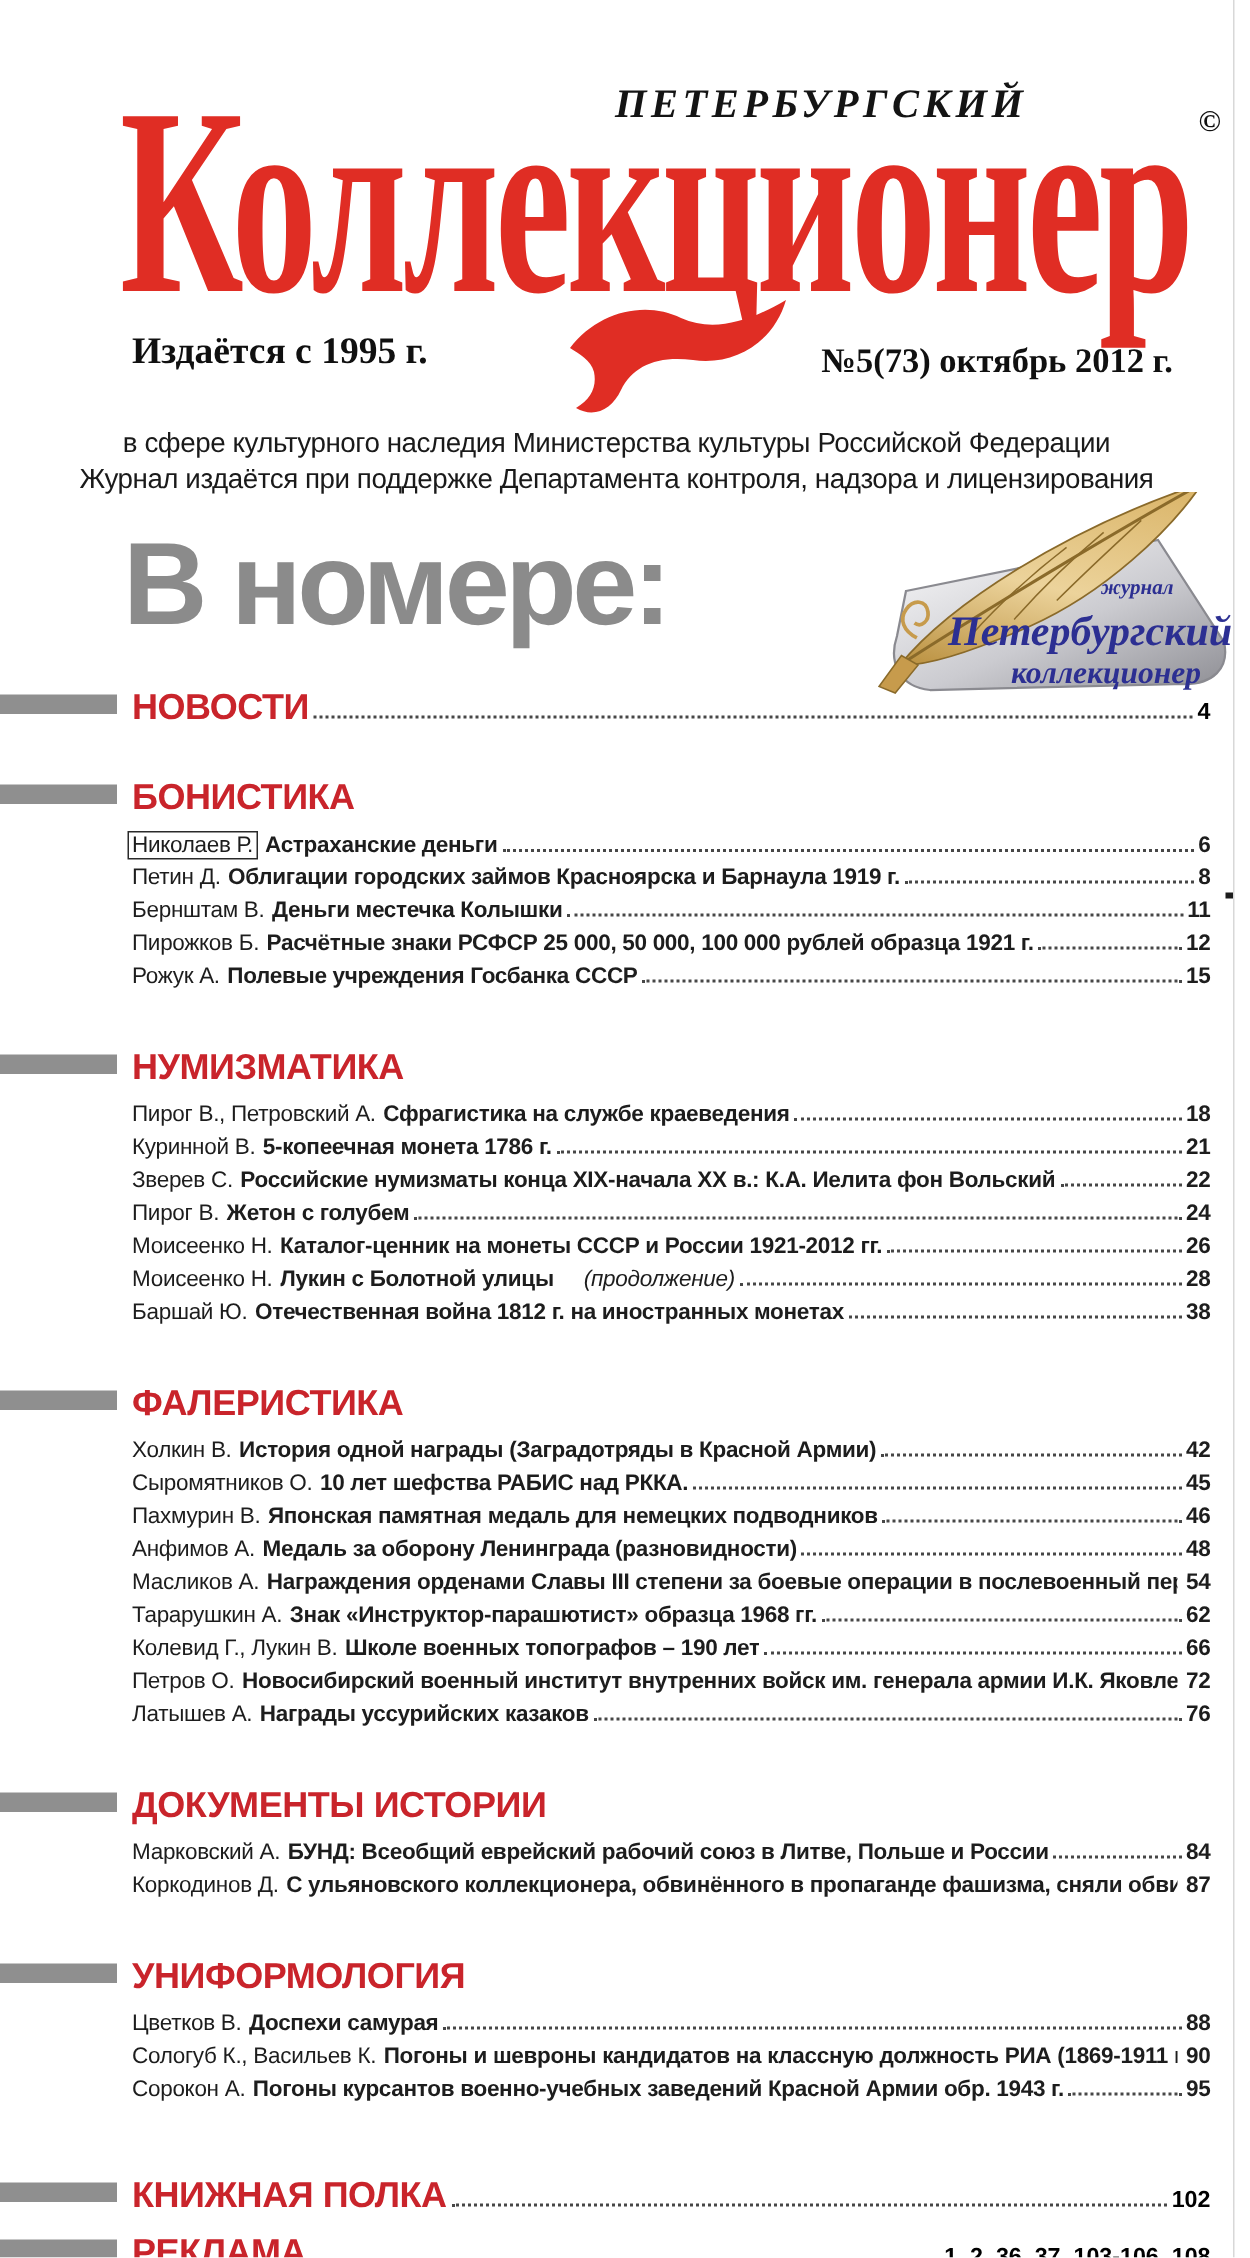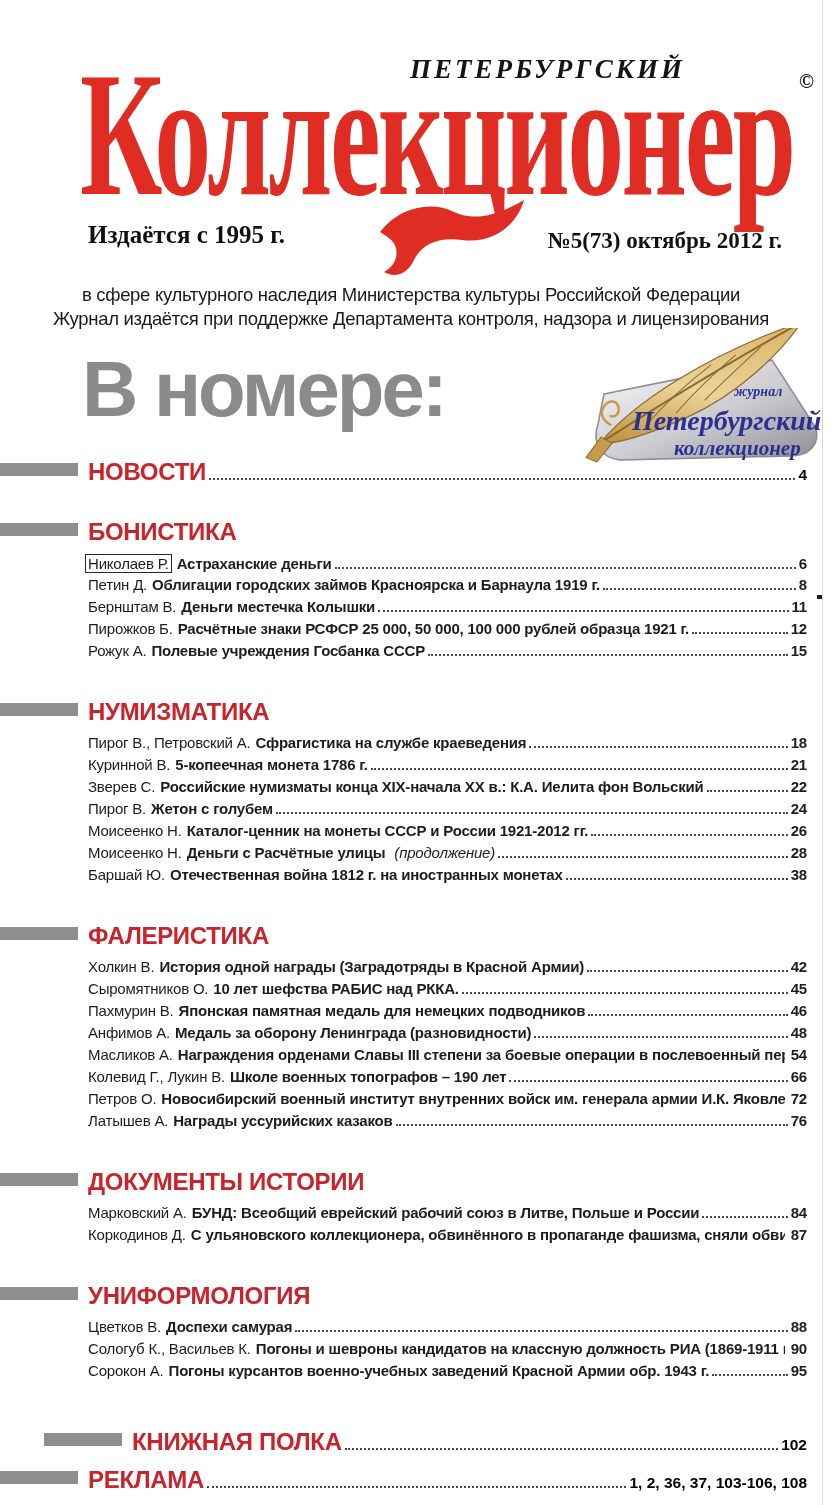--- a/index.html
+++ b/index.html
@@ -47,34 +47,34 @@
   }
   
   .logo{position:absolute;left:574px;top:328px;}
   .lg-journal{font-family:"Liberation Serif",serif;font-style:italic;font-weight:700;font-size:14px;fill:#2c2f92;}
   .lg-city{font-family:"Liberation Serif",serif;font-style:italic;font-weight:700;font-size:28px;fill:#2c2f92;}
   .lg-coll{font-family:"Liberation Serif",serif;font-style:italic;font-weight:700;font-size:21px;fill:#2c2f92;}
   
   .toc{position:absolute;top:452px;left:0;width:833px;padding-top:6px;}
   .toc-section{margin-top:34px;}
   .toc-section:first-child{margin-top:0;}
-  .toc-section.gap-books{margin-top:44px;margin-left:44px;}
+  .toc-section.gap-books{margin-top:44px;}
   .toc-section.gap-ads{margin-top:12px;}
   .head-row{position:relative;display:flex;align-items:baseline;height:26px;
     padding-left:88px;padding-right:26px;box-sizing:border-box;}
   .bar{position:absolute;left:0;top:50%;margin-top:-8px;width:78px;height:13px;background:var(--bar-gray);}
   .head-label{font-size:24px;font-weight:700;color:var(--red-head);letter-spacing:-.3px;white-space:nowrap;}
   .entries{margin-top:10px;}
   .entry-row{display:flex;align-items:baseline;height:22px;
     padding-left:88px;padding-right:26px;box-sizing:border-box;
     font-size:15px;color:var(--ink);letter-spacing:-.2px;white-space:nowrap;overflow:hidden;}
   .author{font-weight:400;margin-right:5px;flex:0 0 auto;}
   .author.boxed{border:1px solid #2a2a2a;padding:0 2px;margin-left:-3px;}
   .title{font-weight:700;flex:0 1 auto;overflow:hidden;}
-  .suffix{font-style:italic;font-weight:400;margin-left:9px;flex:0 0 auto;}
+  .suffix{font-style:italic;font-weight:400;margin-left:20px;flex:0 0 auto;}
   .leader{flex:1 1 auto;min-width:0;margin:0 3px 3px 3px;border-bottom:2px dotted #474747;}
   .pageno{font-weight:700;font-size:15px;flex:0 0 auto;}
   .head-row .pageno{font-size:15.5px;}
   
   .artifact{position:absolute;right:0;top:595px;width:5px;height:4px;background:#1c1c1c;}
 </style>
 </head>
 <body>
 
 <div class="page" style="--red-mast: #e02d24; --red-head: #c9242b; --bar-gray: #8f8f8f; --big-gray: #8b8b8b;">
@@ -205,21 +205,21 @@
             <span class="pageno">24</span>
           </div>
           <div class="entry-row">
             <span class="author">Моисеенко Н.</span>
             <span class="title">Каталог-ценник на монеты СССР и России 1921-2012 гг.</span>
             <span class="leader"></span>
             <span class="pageno">26</span>
           </div>
           <div class="entry-row">
             <span class="author">Моисеенко Н.</span>
-            <span class="title">Деньги с Расчётные улицы</span>
+            <span class="title">Лукин с Болотной улицы</span>
             <span class="suffix">(продолжение)</span>
             <span class="leader"></span>
             <span class="pageno">28</span>
           </div>
           <div class="entry-row">
             <span class="author">Баршай Ю.</span>
             <span class="title">Отечественная война 1812 г. на иностранных монетах</span>
             <span class="leader"></span>
             <span class="pageno">38</span>
           </div>
@@ -253,20 +253,26 @@
             <span class="author">Анфимов А.</span>
             <span class="title">Медаль за оборону Ленинграда (разновидности)</span>
             <span class="leader"></span>
             <span class="pageno">48</span>
           </div>
           <div class="entry-row">
             <span class="author">Масликов А.</span>
             <span class="title">Награждения орденами Славы III степени за боевые операции в послевоенный период</span>
             <span class="leader"></span>
             <span class="pageno">54</span>
+          </div>
+          <div class="entry-row">
+            <span class="author">Тарарушкин А.</span>
+            <span class="title">Знак «Инструктор-парашютист» образца 1968 гг.</span>
+            <span class="leader"></span>
+            <span class="pageno">62</span>
           </div>
           <div class="entry-row">
             <span class="author">Колевид Г., Лукин В.</span>
             <span class="title">Школе военных топографов – 190 лет</span>
             <span class="leader"></span>
             <span class="pageno">66</span>
           </div>
           <div class="entry-row">
             <span class="author">Петров О.</span>
             <span class="title">Новосибирский военный институт внутренних войск им. генерала армии И.К. Яковлева</span>

